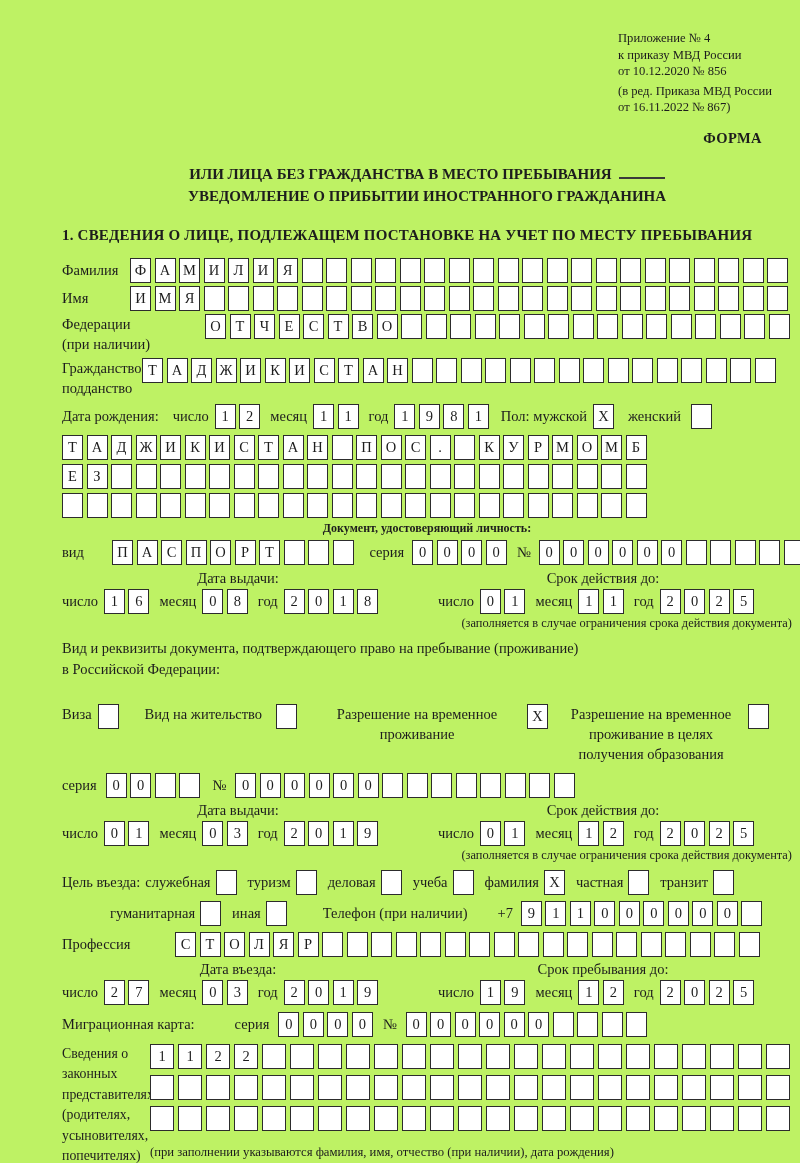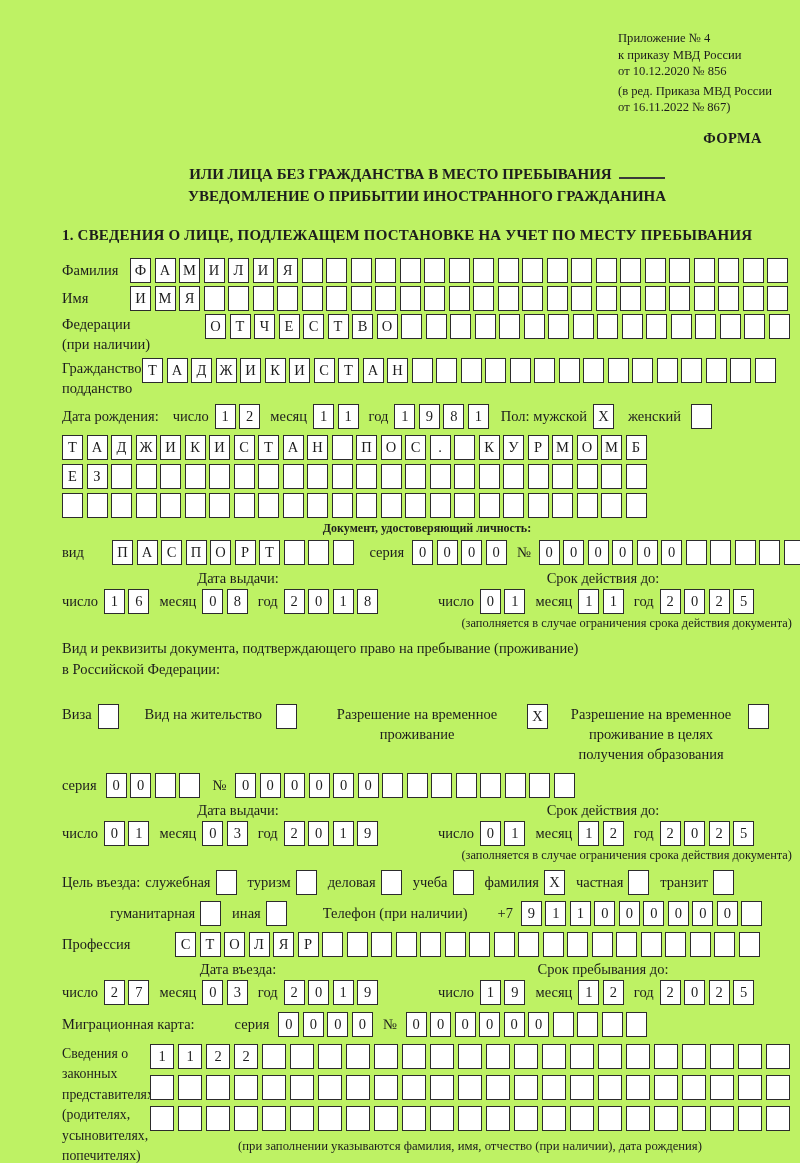--- a/index.html
+++ b/index.html
@@ -61,21 +61,21 @@
   .opt { display:flex; align-items:flex-start; }
   .opt .olabel { line-height:20px; }
   .opt .cells { margin-left:8px; margin-top:0; }
   .opt-center { text-align:center; }
 
   
   .purpose-row { display:flex; align-items:center; margin-bottom:6px; flex-wrap:nowrap; }
   .purpose-row .plabel { margin-right:5px; }
   .purpose-row .cells { margin-right:11px; }
 
-  .note-bottom { text-align:center; margin-left:86px; font-size:12.7px; margin-top:2px; }
+  .note-bottom { margin-left:86px; font-size:12.7px; margin-top:8px; }
 </style>
 </head>
 <body>
 
 <div class="page">
 
   <div class="top-block">
     <div>Приложение № 4</div>
     <div>к приказу МВД России</div>
     <div>от 10.12.2020 № 856</div>

